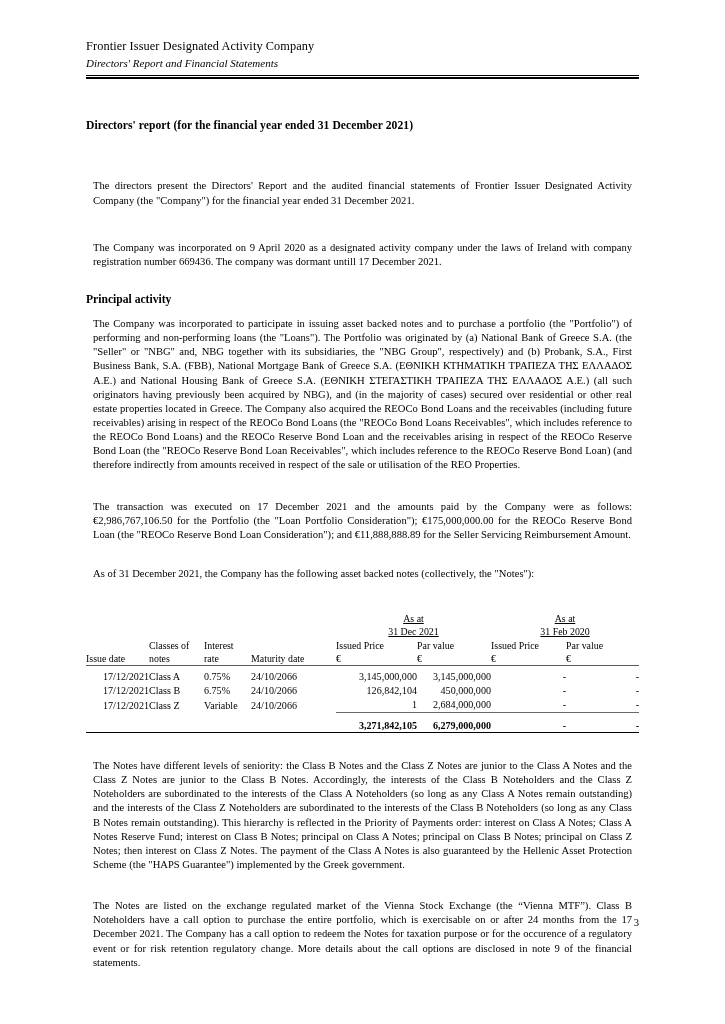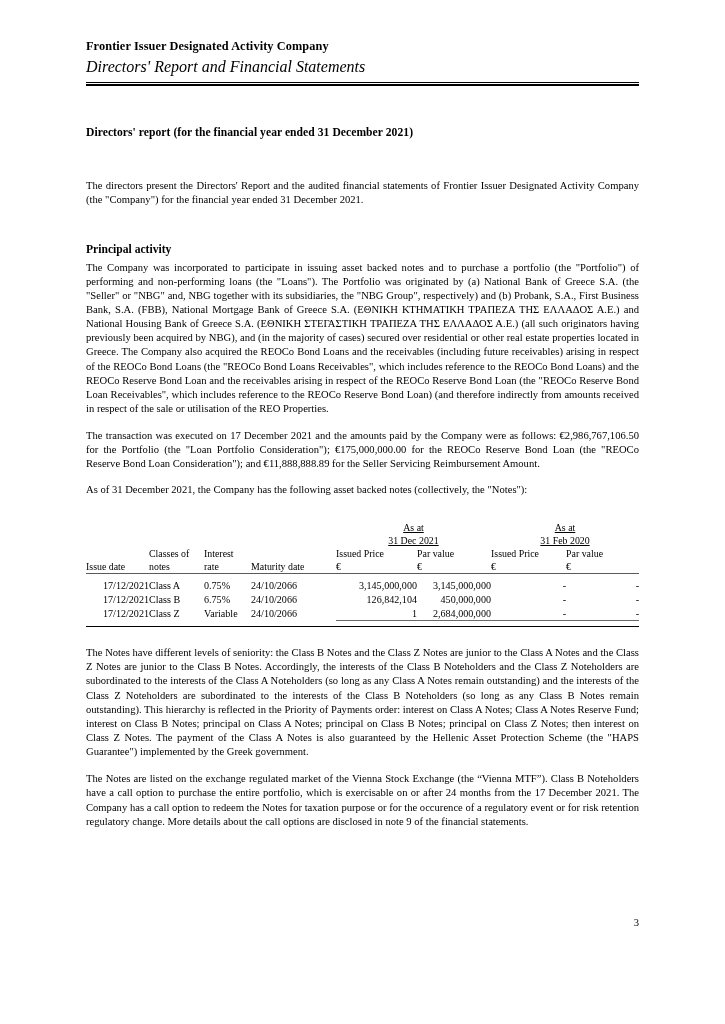--- a/index.html
+++ b/index.html
@@ -27,26 +27,26 @@
   .content {
     position: absolute;
     left: 86px;
     top: 38px;
     width: 553px;
   }
 
   
   .doc-header-title {
     font-size: 12.3px;
-    font-weight: bold;
+    font-weight: normal;
     letter-spacing: 0.1px;
     line-height: 1.35;
   }
   .doc-header-sub {
-    font-size: 16px;
+    font-size: 11px;
     font-style: italic;
     line-height: 1.35;
     margin-top: 1px;
   }
   .header-rule {
     margin-top: 5px;
     height: 4px;
     border-top: 1px solid #000;
     border-bottom: 2px solid #000;
     box-sizing: border-box;
@@ -65,21 +65,21 @@
     margin: 0;
     padding: 0;
     line-height: 1.3;
   }
 
   
   p.body {
     font-size: 10.6px;
     line-height: 1.335;
     text-align: justify;
-    margin: 0;
+    margin: 7px;
     padding: 0;
     -webkit-hyphens: none;
     hyphens: none;
   }
   .sp-24 { height: 24px; }
   .sp-16 { height: 16px; }
   .sp-13 { height: 13px; }
   .sp-11 { height: 11px; }
   .sp-3  { height: 3px; }
 
@@ -176,20 +176,21 @@
     <div class="report-title">Directors' report (for the financial year ended 31 December 2021)</div>
 
     <div class="sp-24"></div>
     <div class="sp-16"></div>
 
     <p class="body">The directors present the Directors' Report and the audited financial statements of Frontier Issuer Designated Activity Company (the "Company") for the financial year ended 31 December 2021.</p>
 
     <div class="sp-16"></div>
 
     <div class="sp-3"></div>
+    <p class="body">The Company was incorporated on 9 April 2020 as a designated activity company under the laws of Ireland with company registration number 669436. The company was dormant untill 17 December 2021.</p>
 
     <div class="sp-16"></div>
 
     <h2 class="section-heading">Principal activity</h2>
     <div class="sp-3"></div>
     <p class="body">The Company was incorporated to participate in issuing asset backed notes and to purchase a portfolio (the "Portfolio") of performing and non-performing loans (the "Loans"). The Portfolio was originated by (a) National Bank of Greece S.A. (the "Seller" or "NBG" and, NBG together with its subsidiaries, the "NBG Group", respectively) and (b) Probank, S.A., First Business Bank, S.A. (FBB), National Mortgage Bank of Greece S.A. (ΕΘΝΙΚΗ ΚΤΗΜΑΤΙΚΗ ΤΡΑΠΕΖΑ ΤΗΣ ΕΛΛΑΔΟΣ Α.Ε.) and National Housing Bank of Greece S.A. (ΕΘΝΙΚΗ ΣΤΕΓΑΣΤΙΚΗ ΤΡΑΠΕΖΑ ΤΗΣ ΕΛΛΑΔΟΣ Α.Ε.) (all such originators having previously been acquired by NBG), and (in the majority of cases) secured over residential or other real estate properties located in Greece. The Company also acquired the REOCo Bond Loans and the receivables (including future receivables) arising in respect of the REOCo Bond Loans (the "REOCo Bond Loans Receivables", which includes reference to the REOCo Bond Loans) and the REOCo Reserve Bond Loan and the receivables arising in respect of the REOCo Reserve Bond Loan (the "REOCo Reserve Bond Loan Receivables", which includes reference to the REOCo Reserve Bond Loan) (and therefore indirectly from amounts received in respect of the sale or utilisation of the REO Properties.</p>
 
     <div class="sp-13"></div>
 
     <p class="body">The transaction was executed on 17 December 2021 and the amounts paid by the Company were as follows: €2,986,767,106.50 for the Portfolio (the "Loan Portfolio Consideration"); €175,000,000.00 for the REOCo Reserve Bond Loan (the "REOCo Reserve Bond Loan Consideration"); and €11,888,888.89 for the Seller Servicing Reimbursement Amount.</p>
@@ -308,20 +309,30 @@
           <td class="rule-none"></td>
           <td class="rule-none"></td>
           <td class="rule-none"></td>
           <td class="rule-none"></td>
           <td class="rule-seg"></td>
           <td class="rule-seg"></td>
           <td class="rule-seg"></td>
           <td class="rule-seg"></td>
         </tr>
 
+        <tr class="total-row">
+          <td class="c-date"></td>
+          <td class="c-class"></td>
+          <td class="c-rate"></td>
+          <td class="c-mat"></td>
+          <td class="c-num">3,271,842,105</td>
+          <td class="c-num">6,279,000,000</td>
+          <td class="c-dash">-</td>
+          <td class="c-dash">-</td>
+        </tr>
 
         <tr class="rule-bottom">
           <td colspan="8"></td>
         </tr>
       </tbody>
     </table>
 
     <div class="sp-16"></div>
 
     <p class="body">The Notes have different levels of seniority: the Class B Notes and the Class Z Notes are junior to the Class A Notes and the Class Z Notes are junior to the Class B Notes. Accordingly, the interests of the Class B Noteholders and the Class Z Noteholders are subordinated to the interests of the Class A Noteholders (so long as any Class A Notes remain outstanding) and the interests of the Class Z Noteholders are subordinated to the interests of the Class B Noteholders (so long as any Class B Notes remain outstanding). This hierarchy is reflected in the Priority of Payments order: interest on Class A Notes; Class A Notes Reserve Fund; interest on Class B Notes; principal on Class A Notes; principal on Class B Notes; principal on Class Z Notes; then interest on Class Z Notes. The payment of the Class A Notes is also guaranteed by the Hellenic Asset Protection Scheme (the "HAPS Guarantee") implemented by the Greek government.</p>

